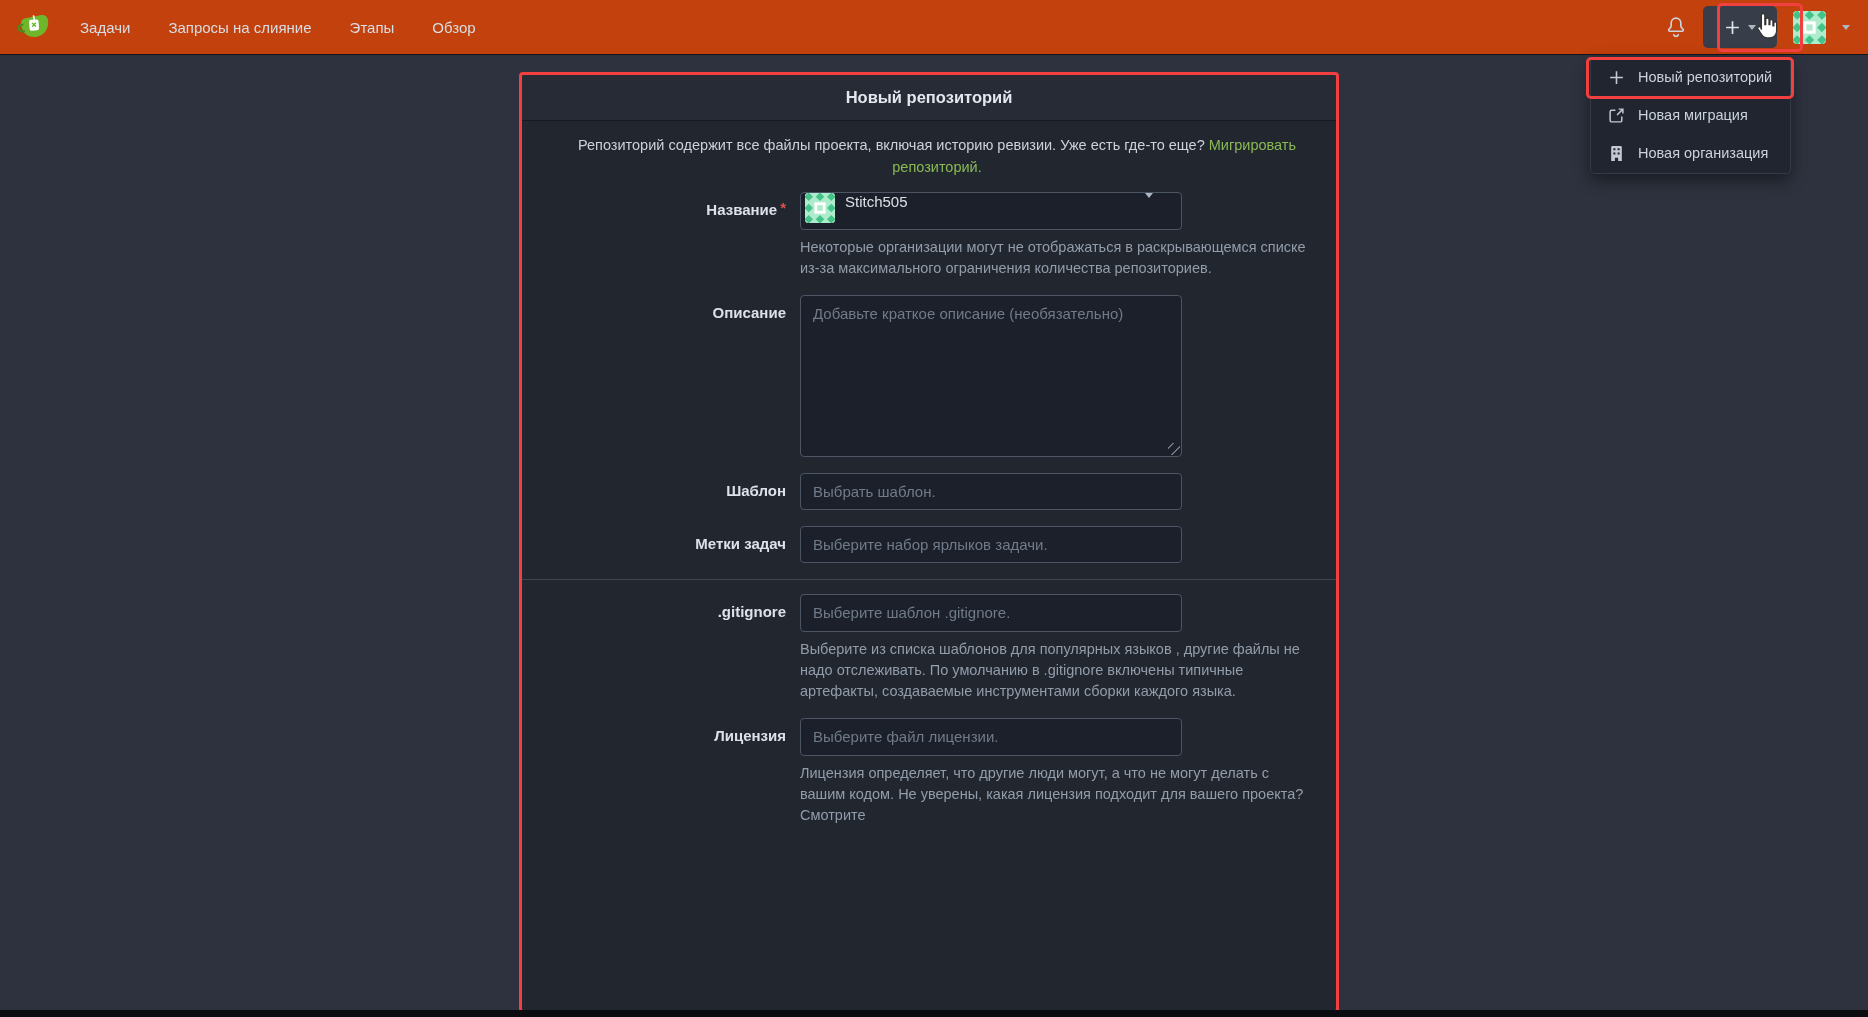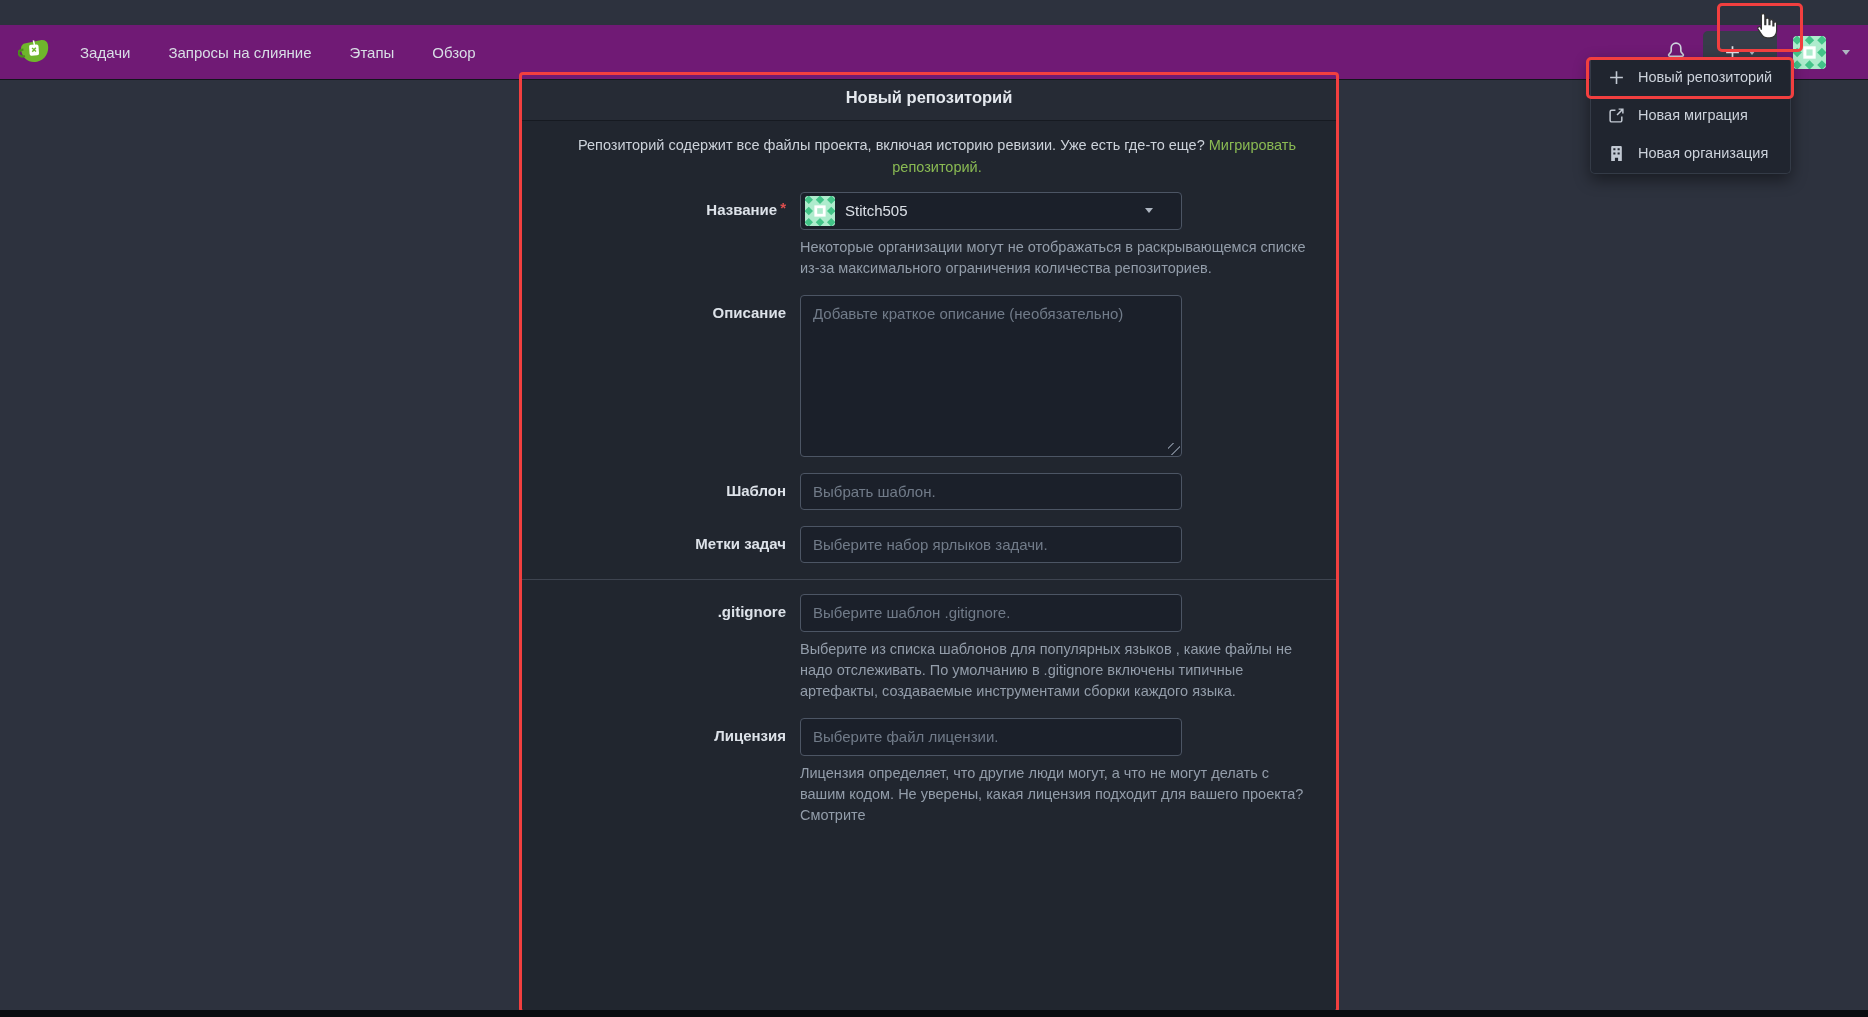--- a/index.html
+++ b/index.html
@@ -1,22 +1,22 @@
 <!DOCTYPE html>
 <html lang="ru"><head>
 <meta charset="utf-8">
 <style>
   * { margin:0; padding:0; box-sizing:border-box; }
   html,body { width:1868px; height:1017px; overflow:hidden; background:#2d323e;
               font-family:"Liberation Sans","DejaVu Sans",sans-serif; }
   .screen { position:relative; width:1868px; height:1017px; background:#2d323e; overflow:hidden; }
 
   
-  .navbar { position:absolute; top:0; left:0; width:100%; height:55px; background:#701a75;
-            border-bottom:1px solid #12151c; display:flex; align-items:center; padding:0 18px; z-index:20;margin-top:25px; }
+  .navbar { position:absolute; top:0; left:0; width:100%; height:55px; background:#c2410c;
+            border-bottom:1px solid #12151c; display:flex; align-items:center; padding:0 18px; z-index:20; }
   .logo { width:34px; height:34px; margin-right:28px; flex:0 0 auto; }
   .nav-link { color:#d9dee6; font-size:15px; margin-right:38px; cursor:pointer; white-space:nowrap; }
   .nav-spacer { flex:1; }
   .nav-right { display:flex; align-items:center; gap:16px; }
   .bell { width:22px; height:22px; color:#cdd4dd; }
   .create-btn { width:74px; height:42px; background:#373d49; border-radius:5px; display:flex;
                 align-items:center; justify-content:center; gap:7px; color:#dfe4ea; cursor:pointer; }
   .plus-svg { width:17px; height:17px; }
   .caret { width:0; height:0; border-left:4.5px solid transparent; border-right:4.5px solid transparent;
            border-top:5.5px solid #aeb6c1; }
@@ -47,21 +47,21 @@
   .row.compact .flabel { padding-top:1px; }
   .req { color:#dd4e4e; margin-left:3px; position:relative; top:-2px; font-weight:bold; }
   .ctrl { width:515px; }
 
   .text-input, .dropdown, .textarea {
     width:382px; background:#1b202a; border:1px solid #4c5564; border-radius:4px;
     color:#d9dee5; font-size:15px; font-family:"Liberation Sans","DejaVu Sans",sans-serif; }
   .text-input { height:38px; padding:0 12px; outline:none; }
   .text-input::placeholder { color:#717b89; opacity:1; }
   .slim { height:37px; }
-  .dropdown { height:38px; display:flex; align-items:center; padding:0 28px 0 4px; cursor:pointer; }
+  .dropdown { height:38px; display:flex; align-items:flex-start; padding:0 28px 0 4px; cursor:pointer; }
   .avatar30 { width:30px; height:30px; border-radius:3px; overflow:hidden; margin-right:10px; flex:0 0 auto; }
   .dd-text { flex:1; color:#dbe0e7; }
   .tx-wrap { position:relative; width:382px; }
   .textarea { height:162px; padding:9px 12px; resize:none; outline:none; display:block; }
   .textarea::placeholder { color:#717b89; opacity:1; }
   .grip { position:absolute; right:2px; bottom:2px; width:12px; height:12px; pointer-events:none;
           background:repeating-linear-gradient(135deg, transparent 0 3px, #6d7684 3px 4.5px, transparent 4.5px 7px); }
   .help { margin-top:7px; color:#939daa; font-size:14.5px; line-height:1.45; }
   .help-tight { margin-top:4px; }
 
@@ -220,21 +220,21 @@
           <input class="text-input slim" type="text" placeholder="Выберите набор ярлыков задачи." style="">
         </div>
       </div>
 
       <hr class="divider">
 
       <div class="row">
         <div class="flabel">.gitignore</div>
         <div class="ctrl">
           <input class="text-input" type="text" placeholder="Выберите шаблон .gitignore." style="">
-          <div class="help">Выберите из списка шаблонов для популярных языков , какие файлы не надо отслеживать. По умолчанию в .gitignore включены типичные артефакты, создаваемые инструментами сборки каждого языка.</div>
+          <div class="help">Выберите из списка шаблонов для популярных языков , другие файлы не надо отслеживать. По умолчанию в .gitignore включены типичные артефакты, создаваемые инструментами сборки каждого языка.</div>
         </div>
       </div>
 
       <div class="row">
         <div class="flabel">Лицензия</div>
         <div class="ctrl">
           <input class="text-input" type="text" placeholder="Выберите файл лицензии." style="">
           <div class="help"><span>Лицензия определяет, что другие люди могут, а что не могут делать с вашим кодом. Не уверены, какая лицензия подходит для вашего проекта? Смотрите </span><br></div>
         </div>
       </div>

